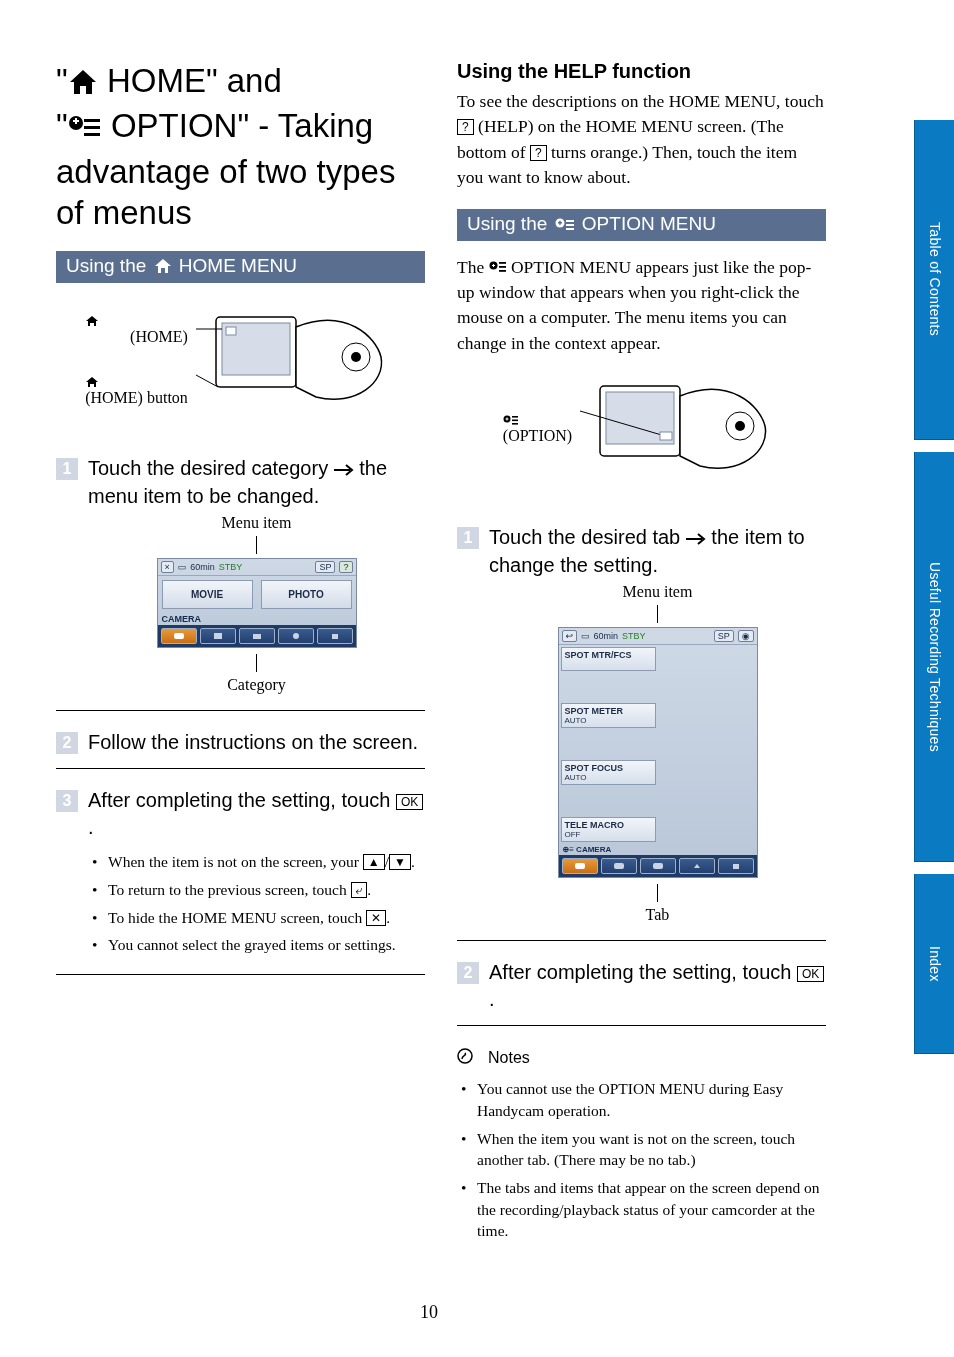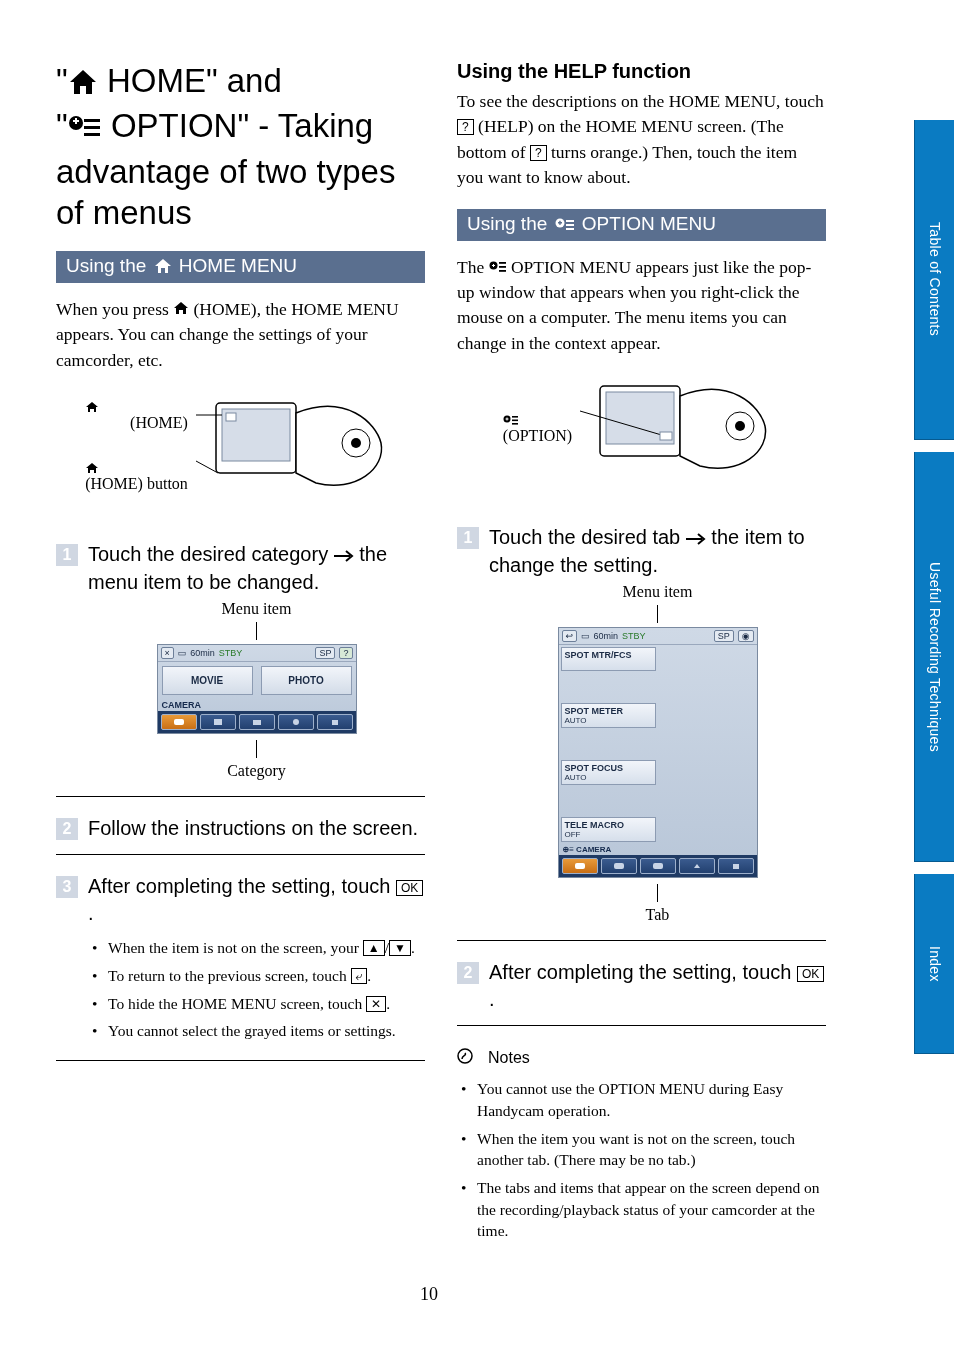--- a/index.html
+++ b/index.html
@@ -168,21 +168,21 @@
     margin-bottom: 6px;
   }
   .notes-head {
     font-family: "Myriad Pro", Arial, sans-serif;
     font-size: 16px;
     margin: 22px 0 4px 0;
     display:flex; align-items:center; gap:15px;
   }
   .page-num {
     position: absolute;
-    bottom: 52px;
+    bottom: 34px;
     left: 0;
     width: 858px;
     text-align: center;
     font-size: 18px;
   }
   
   .side-tabs {
     position: absolute;
     right: 0; top: 0;
     width: 96px; height: 1357px;
@@ -229,25 +229,20 @@
               <rect x="16" y="18" width="16" height="3" fill="#000"></rect>
             </svg></span><span> OPTION" - Taking advantage of two types of menus</span>
       </h1>
 
       <div class="section-bar">
         <span>Using the </span><span class="ic"><svg width="18" height="16" viewBox="0 0 18 16">
               <path d="M9 1 L17 8 H14 V15 H11 V10 H7 V15 H4 V8 H1 Z" fill="#fff"></path>
             </svg></span><span> HOME MENU</span>
       </div>
 
-      <p class="body">
-        <span>When you press </span><span><svg width="16" height="14" viewBox="0 0 16 14">
-              <path d="M8 1 L15 7 H13 V13 H10 V9 H6 V13 H3 V7 H1 Z" fill="#000"></path>
-            </svg></span><span> (HOME), the HOME MENU appears. You can change the settings of your camcorder, etc.</span>
-      </p>
 
       <div class="diagram">
         <div style="display:flex;flex-direction:column;gap:28px;">
           <div class="diagram-label">
             <span><svg width="14" height="12" viewBox="0 0 14 12">
                   <path d="M7 1 L13 6 H11 V11 H9 V8 H5 V11 H3 V6 H1 Z" fill="#000"></path>
                 </svg></span><span> (HOME)</span>
           </div>
           <div class="diagram-label">
             <span><svg width="14" height="12" viewBox="0 0 14 12">

